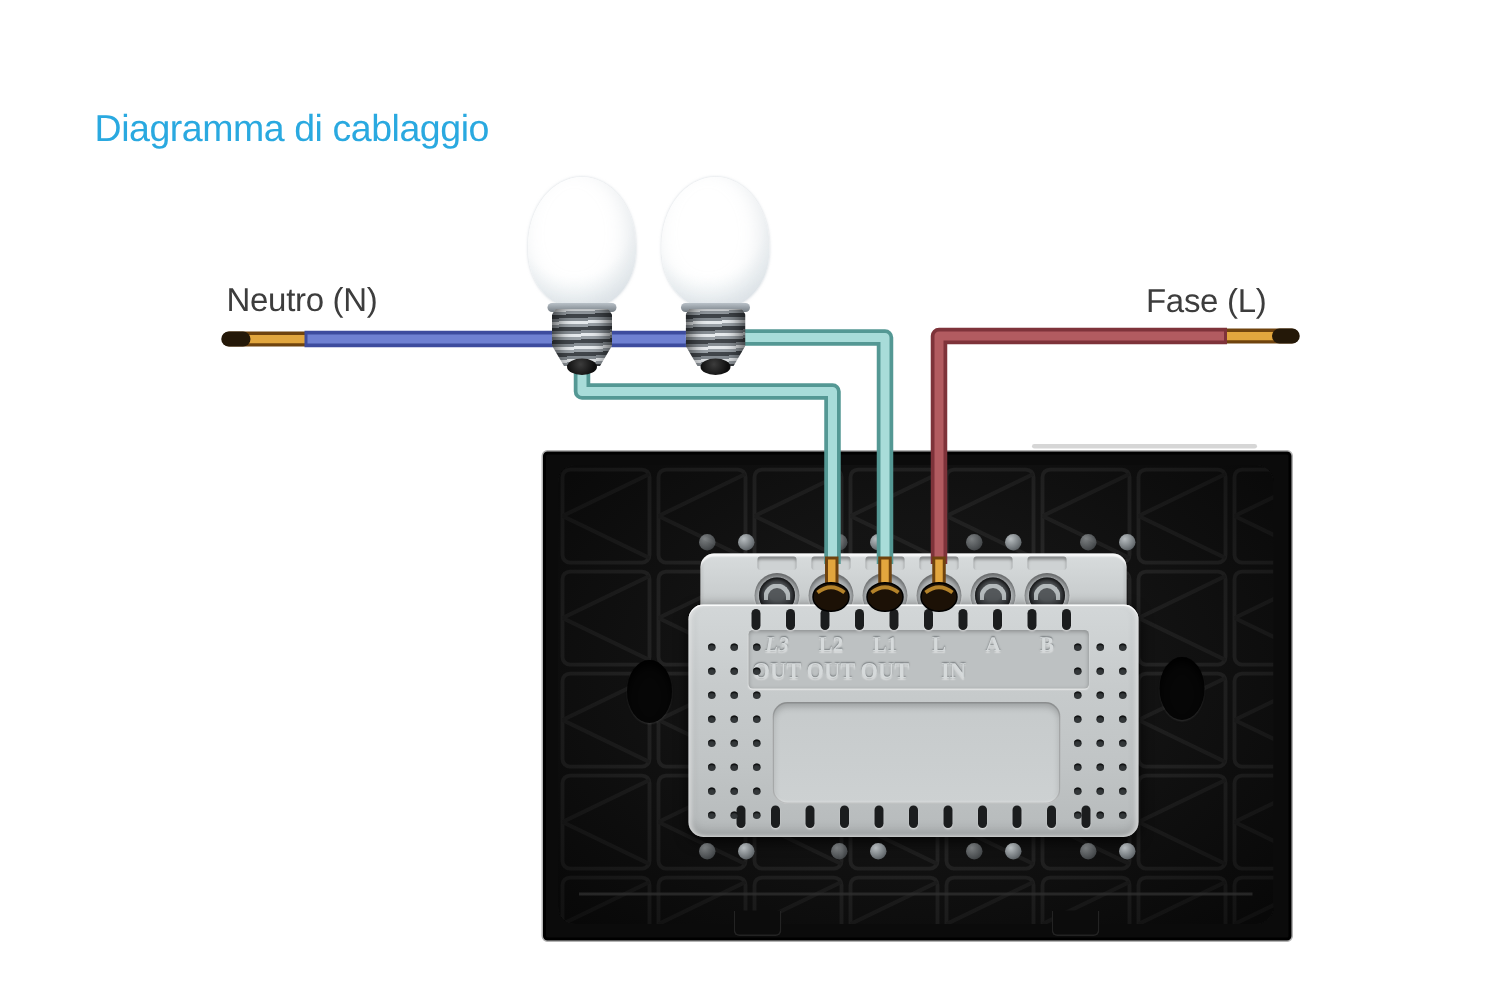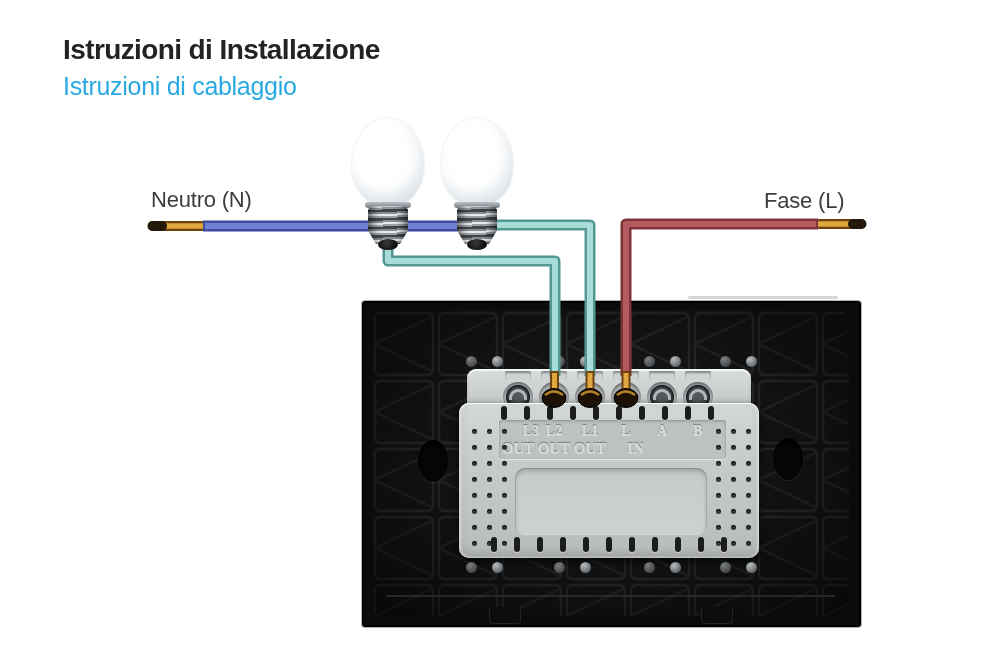--- a/index.html
+++ b/index.html
@@ -73,22 +73,21 @@
          background:linear-gradient(180deg,#c6cacb,#cdd1d2);
          box-shadow:inset 0 0 0 1px rgba(0,0,0,.14), inset 0 3px 5px rgba(0,0,0,.22),
                     inset 0 -1px 2px rgba(255,255,255,.6);}
   .wires{position:absolute;left:0;top:0;z-index:5;pointer-events:none;}
 </style>
 </head>
 <body>
 
 <div class="stage">
 
-  <div class="title">Istruzioni di Installazione</div>
-  <div class="subtitle">Istruzioni di cablaggio</div>
+  <div class="subtitle">Diagramma di cablaggio</div>
 
   <div class="wire-label" style="left:151px;top:187px;">Neutro (N)</div>
   <div class="wire-label" style="left:764px;top:188px;">Fase (L)</div>
 
   <div class="edge-strip"></div>
 
   <div class="panel">
     <div class="pinner">
       <svg width="477" height="306">
         <defs>
@@ -122,21 +121,21 @@
         <div class="trecess" style="left: 144px; top: 13px;"></div>
         <div class="trecess" style="left: 180px; top: 13px;"></div>
         <div class="trecess" style="left: 216px; top: 13px;"></div>
         <div class="screw" style="left: 39px; top: 16px;"></div>
         <div class="screw" style="left: 183px; top: 16px;"></div>
         <div class="screw" style="left: 219px; top: 16px;"></div>
       </div>
 
     <div class="blockbody" id="blockbody">
       <div class="labelbox">
-        <span class="tlabel l1" style="left:14px;">L3</span>
+        <span class="tlabel l1" style="left:1px;font-style:italic;">L3</span>
         <span class="tlabel l1" style="left:37px;">L2</span>
         <span class="tlabel l1" style="left:73px;">L1</span>
         <span class="tlabel l1" style="left:109px;">L</span>
         <span class="tlabel l1" style="left:145px;">A</span>
         <span class="tlabel l1" style="left:181px;">B</span>
         <span class="tlabel l2" style="left:1px;">OUT</span>
         <span class="tlabel l2" style="left:37px;">OUT</span>
         <span class="tlabel l2" style="left:73px;">OUT</span>
         <span class="tlabel l2" style="left:109px;text-align:right;">IN</span>
       </div>

